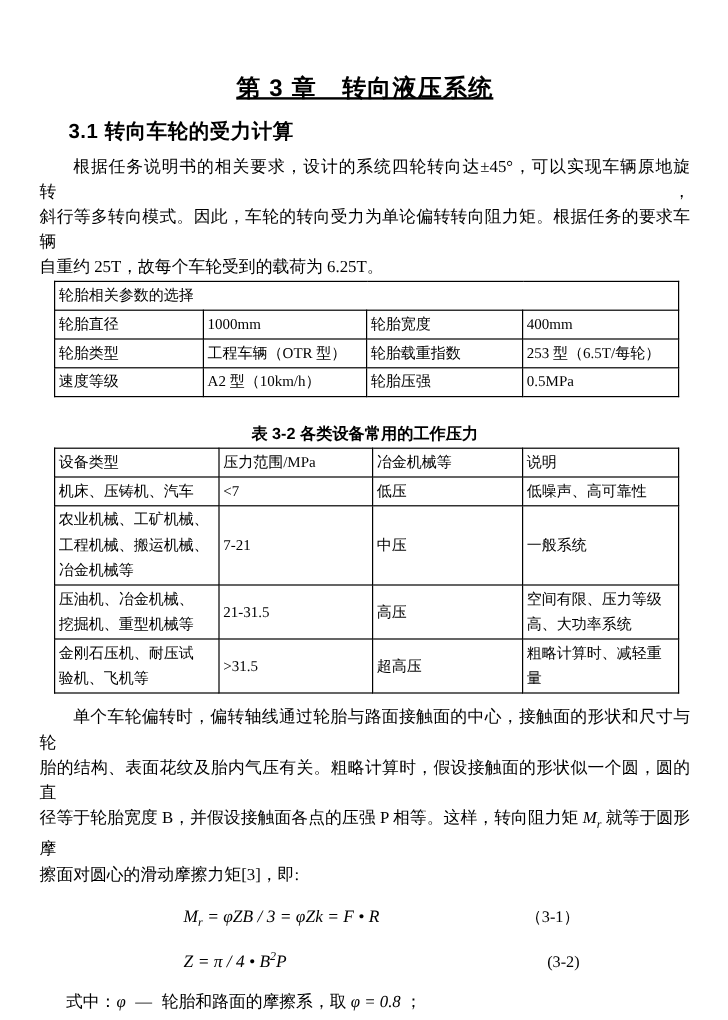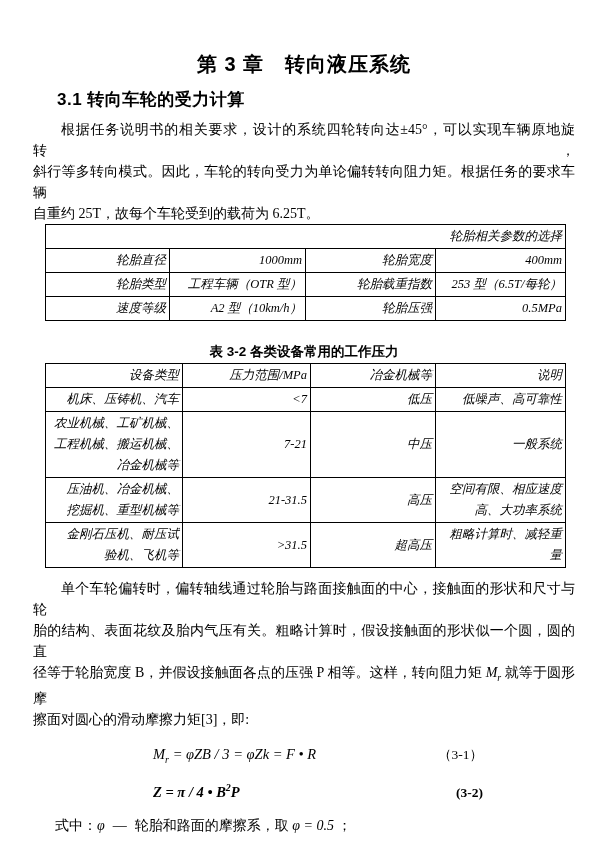--- a/index.html
+++ b/index.html
@@ -7,21 +7,21 @@
     position:relative; width:607px; height:850px; margin:0 auto;
     background:#ffffff; color:#000;
     font-family:"Liberation Serif","DejaVu Serif",serif;
     box-sizing:border-box; overflow:hidden;
   }
   .content { padding:52px 32px 0 33px; box-sizing:border-box; }
 
   .doc-title {
     font-family:"Liberation Sans","DejaVu Sans",sans-serif;
     font-size:20px; font-weight:bold; line-height:24px;
-    text-align:center; letter-spacing:1px; margin:0 0 14px 0;
+    text-align:center; letter-spacing:1px; margin:10px 0 14px 0;text-decoration:underline;
   }
   .section-heading {
     font-family:"Liberation Sans","DejaVu Sans",sans-serif;
     font-size:17px; font-weight:bold; line-height:20px;
     margin:0 0 9px 24px; letter-spacing:0.5px;
   }
 
   .para { margin:0; }
   .para .line {
     font-size:14px; line-height:21px;
@@ -37,32 +37,32 @@
   }
   .cap1 { margin-top:7px; margin-bottom:3px; }
   .cap2 { margin-top:23px; margin-bottom:4px; }
 
   table.doc-table {
     border-collapse:collapse; table-layout:fixed;
     margin-left:12px; width:520px;
     font-size:12.5px;
   }
   table.doc-table td, table.doc-table th {
-    border:1px solid #000; text-align:right; vertical-align:middle;
+    border:1px solid #000; text-align:left; vertical-align:middle;
     padding:1px 3px; line-height:21px; font-weight:normal;
-    white-space:pre-line; overflow:hidden;font-style:italic;
+    white-space:pre-line; overflow:hidden;
   }
   table.t1 td { height:21px; }
   .spanhead { height:21px; }
 
   .para2 { margin-top:10px; }
 
   .formula-row { display:flex; align-items:baseline; margin:0; }
   .formula-row.f1 { margin-top:15px; }
-  .formula-row.f2 { margin-top:9px;font-weight:bold; }
+  .formula-row.f2 { margin-top:9px; }
   .f-expr {
     margin-left:120px; font-style:italic; font-size:14.5px; line-height:19px;
     font-family:"Liberation Serif","DejaVu Serif",serif;
   }
   .f-expr sub { font-size:10px; }
   .f-expr sup { font-size:10px; }
   .f-num { margin-left:auto; margin-right:92px; font-size:13.5px; font-style:normal; }
 
   .where-block { margin-top:13px; }
   .where-line { font-size:14px; line-height:21.5px; margin-left:22px; }
@@ -143,21 +143,21 @@
 冶金机械等</td>
         <td>7-21</td>
         <td>中压</td>
         <td>一般系统</td>
       </tr>
       <tr>
         <td>压油机、冶金机械、
 挖掘机、重型机械等</td>
         <td>21-31.5</td>
         <td>高压</td>
-        <td>空间有限、相应速度
+        <td>空间有限、压力等级
 高、大功率系统</td>
       </tr>
       <tr>
         <td>金刚石压机、耐压试
 验机、飞机等</td>
         <td>&gt;31.5</td>
         <td>超高压</td>
         <td>粗略计算时、减轻重
 量</td>
       </tr>
@@ -174,19 +174,19 @@
     <div class="formula-row f1">
       <span class="f-expr"><span>M</span><sub>r</sub><span> = φZB / 3 = φZk = F • R</span></span>
       <span class="f-num">（3-1）</span>
     </div>
     <div class="formula-row f2">
       <span class="f-expr"><span>Z = π / 4 • B</span><sup>2</sup><span>P</span></span>
       <span class="f-num">(3-2)</span>
     </div>
 
     <div class="where-block">
-      <div class="where-line"><span>式中：</span><span class="sym">φ</span><span class="dash">—</span><span>轮胎和路面的摩擦系，取 </span><span class="mathseg">φ = 0.5</span><span> ；</span></div>
+      <div class="where-line"><span>式中：</span><span class="sym">φ</span><span class="dash">—</span><span>轮胎和路面的摩擦系，取 </span><span class="mathseg">φ = 0.8</span><span> ；</span></div>
       <div class="where-line"><span class="mathseg"></span><span></span></div>
 
     </div>
 
   </div>
 </div>
 
 </body></html>

